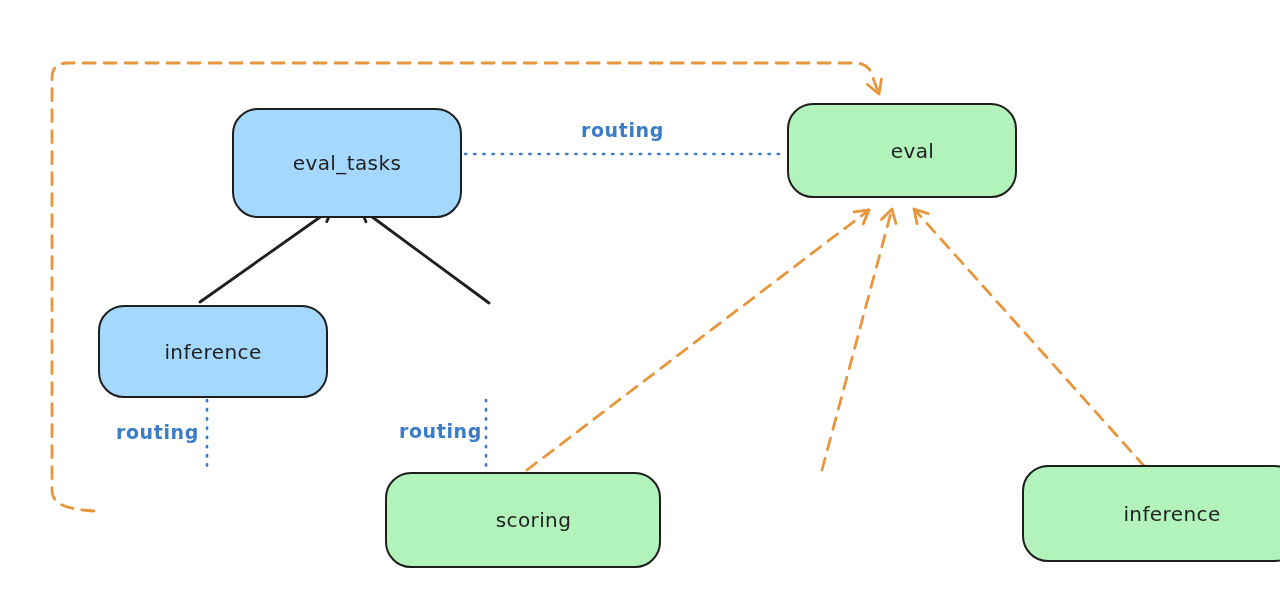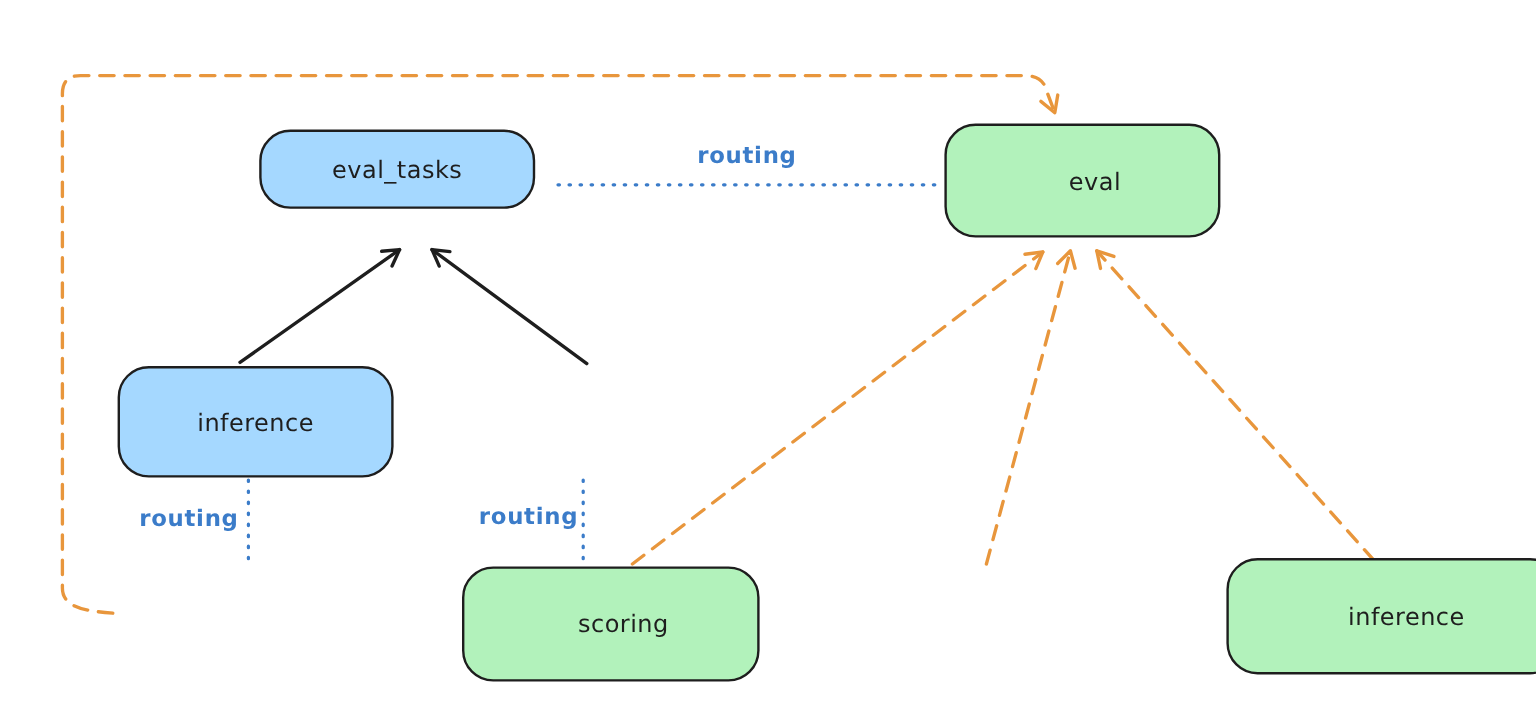--- a/index.html
+++ b/index.html
@@ -22,26 +22,26 @@
   .head-black{stroke:var(--ink);stroke-width:2.8;fill:none;stroke-linecap:round;stroke-linejoin:round;}
   .head-orange{stroke:var(--orange);stroke-width:2.8;fill:none;stroke-linecap:round;stroke-linejoin:round;}
   .node{
     position:absolute;border:2.6px solid var(--ink);border-radius:26px;
     display:flex;align-items:center;justify-content:center;
     font-size:20px;color:var(--ink);letter-spacing:0.4px;
     box-sizing:border-box;
   }
   .node.blue{background:var(--blue-fill);}
   .node.green{background:var(--green-fill);padding-left:21px;}
-  #n-eval_tasks{left:216px;top:108px;width:230px;height:66px;}
+  #n-eval_tasks{left:232px;top:108px;width:230px;height:110px;}
   #n-eval{left:787px;top:103px;width:230px;height:95px;}
   #n-datasets{left:98px;top:305px;width:230px;height:93px;}
   #n-scoring_functions{left:380px;top:305px;width:228px;height:93px;}
   #n-datasetio{left:94px;top:475px;width:228px;height:93px;}
-  #n-scoring{left:385px;top:472px;width:248px;height:96px;}
+  #n-scoring{left:385px;top:472px;width:276px;height:96px;}
   #n-agents{left:708px;top:472px;width:234px;height:95px;}
   #n-inference{left:1022px;top:465px;width:279px;height:97px;}
   .edge-label{
     position:absolute;color:var(--routing-blue);font-weight:bold;
     font-size:19px;letter-spacing:0.6px;white-space:nowrap;
   }
   #l-routing-top{left:581px;top:119px;}
   #l-routing-datasetio{left:116px;top:421px;}
   #l-routing-scoring{left:399px;top:420px;}
 </style>

